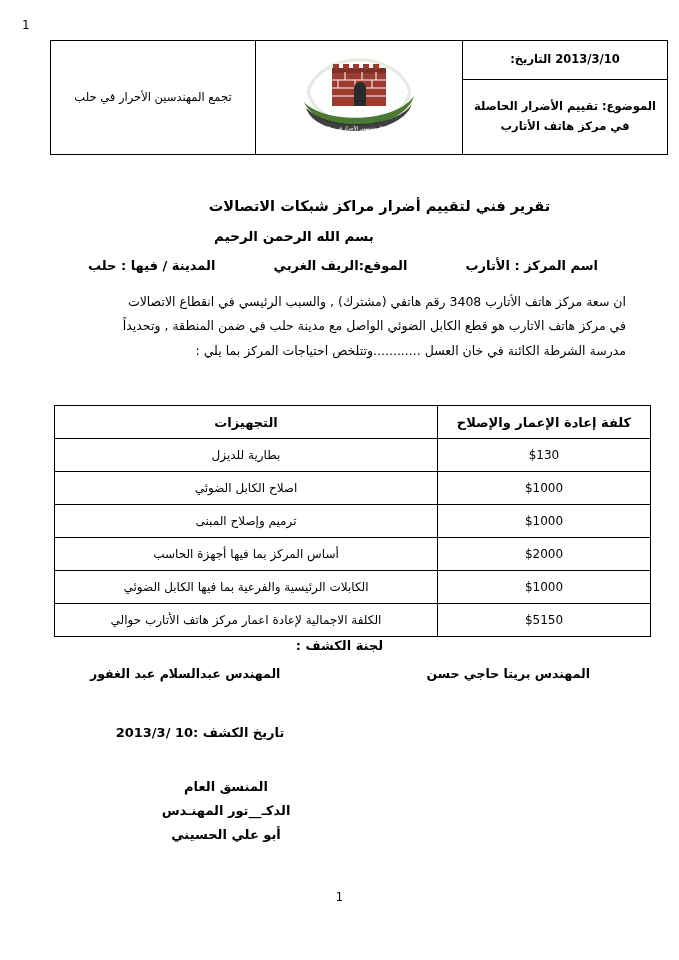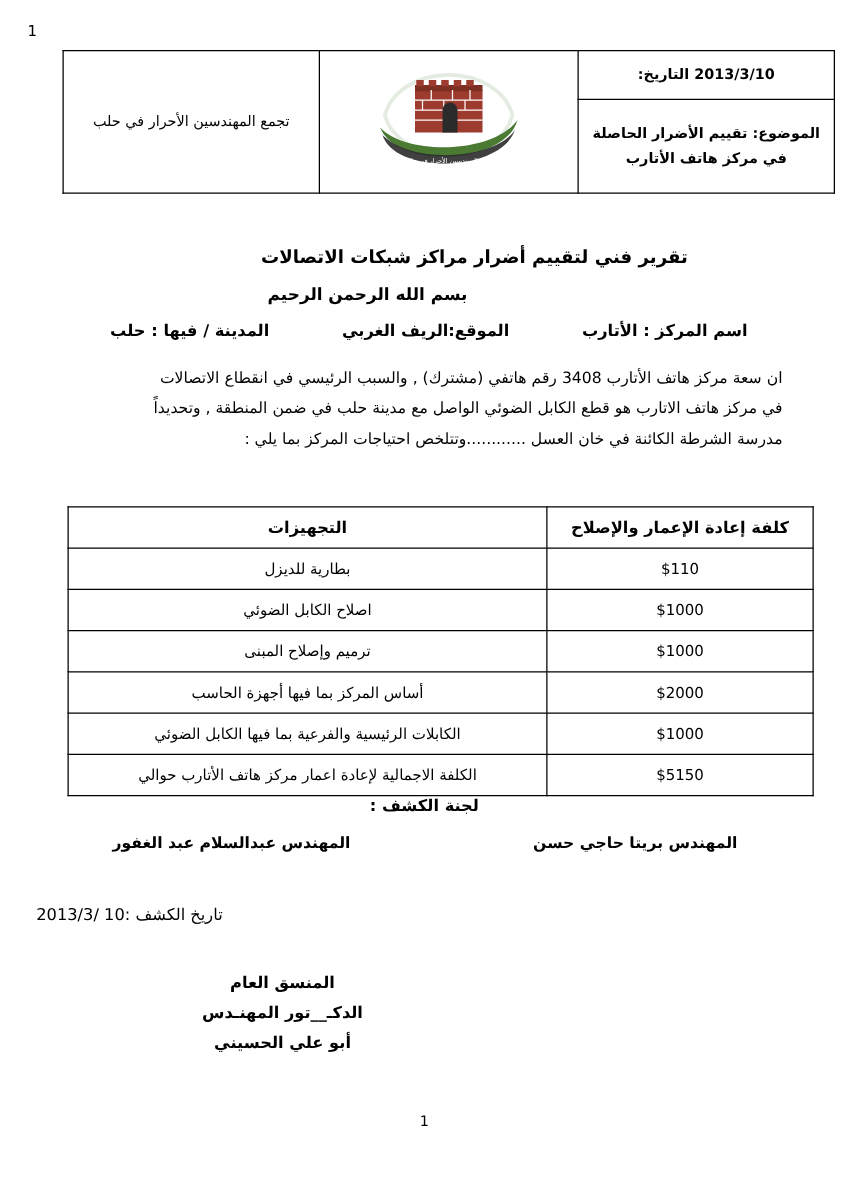--- a/index.html
+++ b/index.html
@@ -168,25 +168,24 @@
     flex-direction: row;
     justify-content: space-between;
     font-size: 12.5px;
     font-weight: bold;
   }
   .insp-date {
     position: absolute;
     top: 725px;
     left: 0;
     width: 400px;
-    text-align: left;
-    font-size: 13px;
-    font-weight: normal;
+    text-align: center;
+    font-size: 13px;
+    font-weight: bold;
     direction: rtl;
-    padding-left: 29px;
   }
   .sig-block {
     position: absolute;
     top: 775px;
     left: 0;
     width: 452px;
     text-align: center;
     font-size: 13px;
     font-weight: bold;
     line-height: 1.85;
@@ -278,21 +277,21 @@
 
   <table class="cost-table">
     <thead>
       <tr>
         <th class="col-cost">كلفة إعادة الإعمار والإصلاح</th>
         <th class="col-item">التجهيزات</th>
       </tr>
     </thead>
     <tbody>
       <tr>
-        <td class="col-cost">$110</td>
+        <td class="col-cost">$130</td>
         <td class="col-item">بطارية للديزل</td>
       </tr>
       <tr>
         <td class="col-cost">$1000</td>
         <td class="col-item">اصلاح الكابل الضوئي</td>
       </tr>
       <tr>
         <td class="col-cost">$1000</td>
         <td class="col-item">ترميم وإصلاح المبنى</td>
       </tr>

